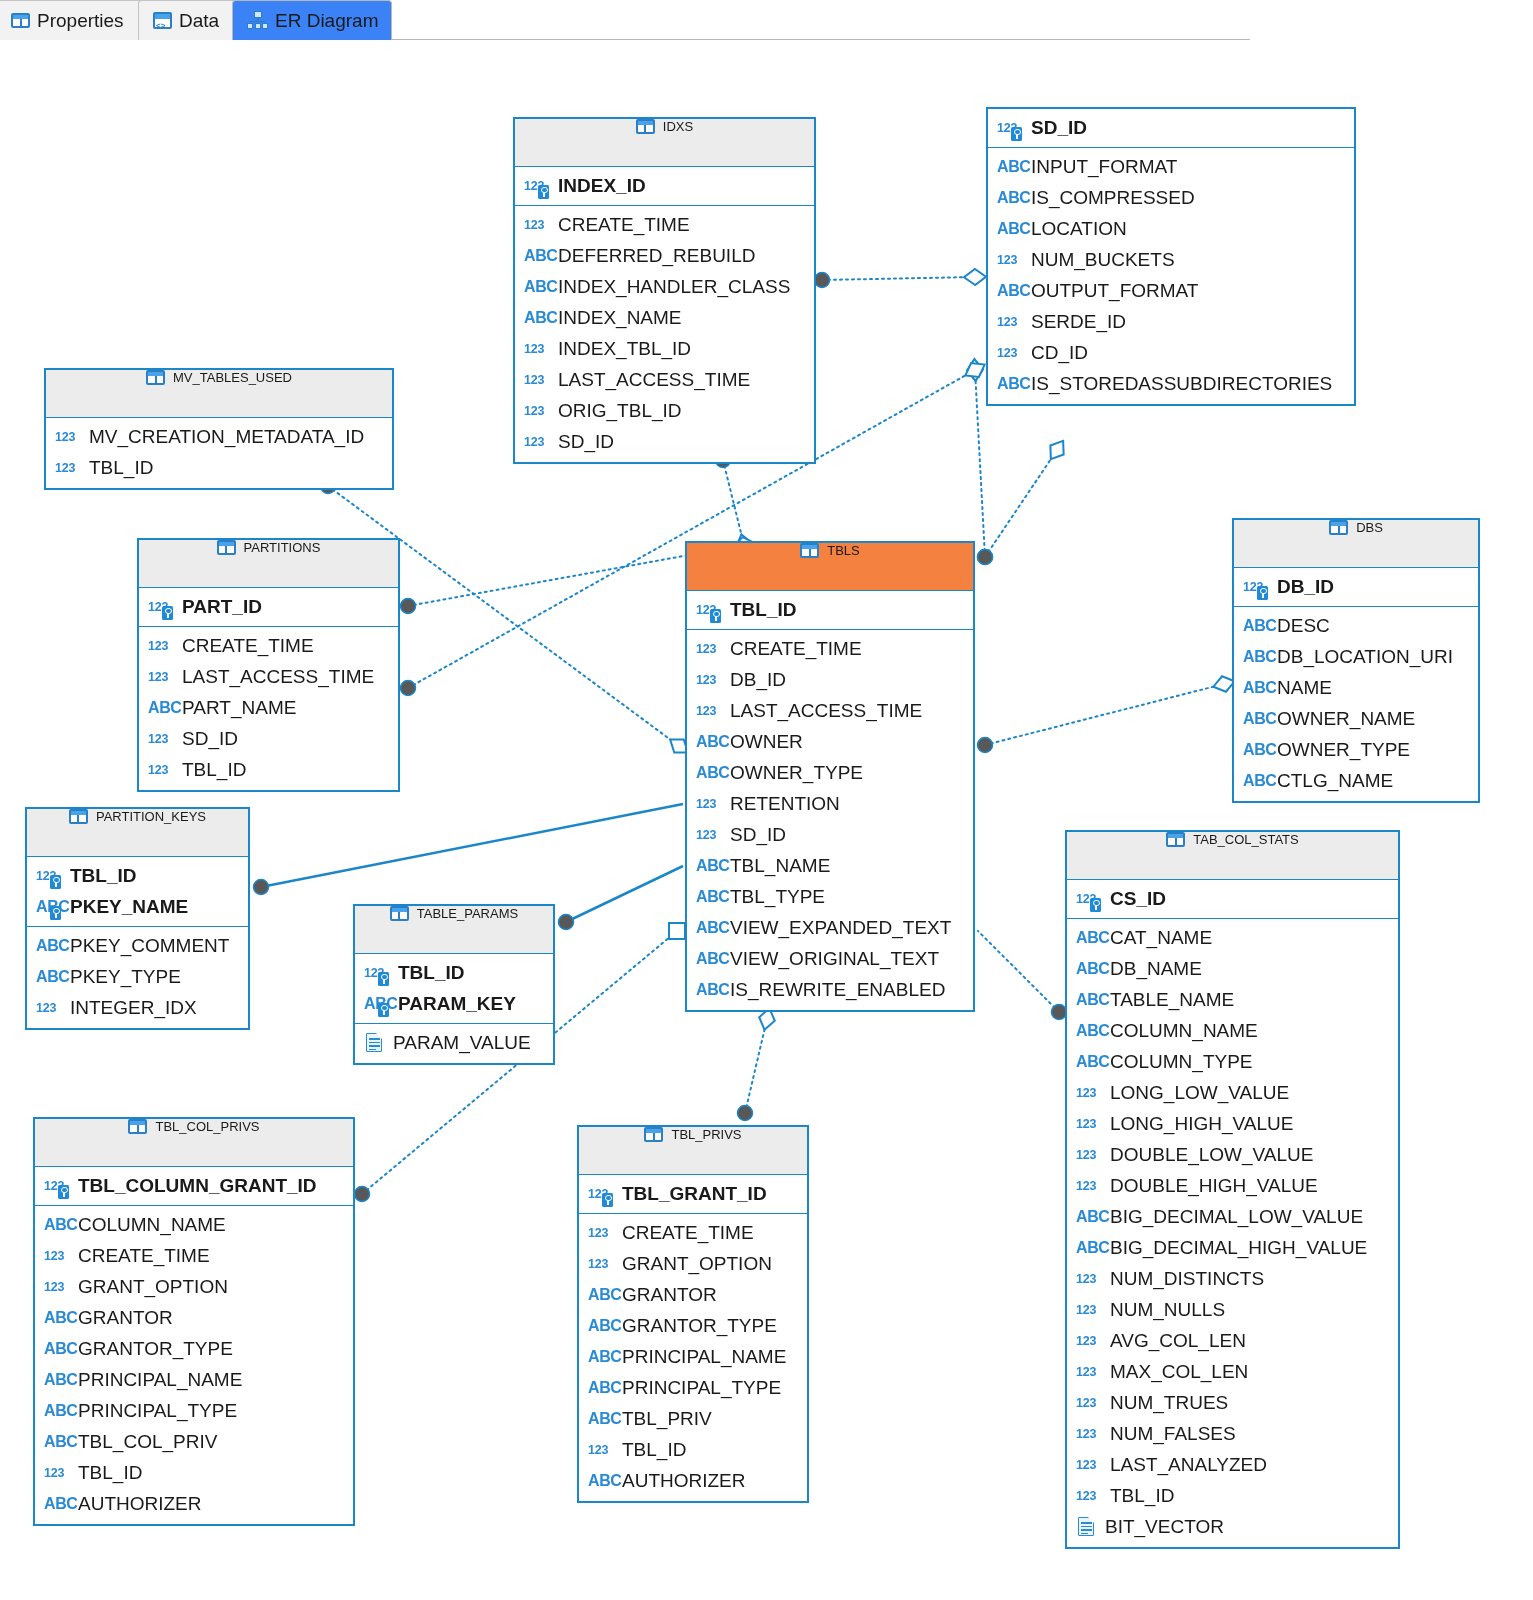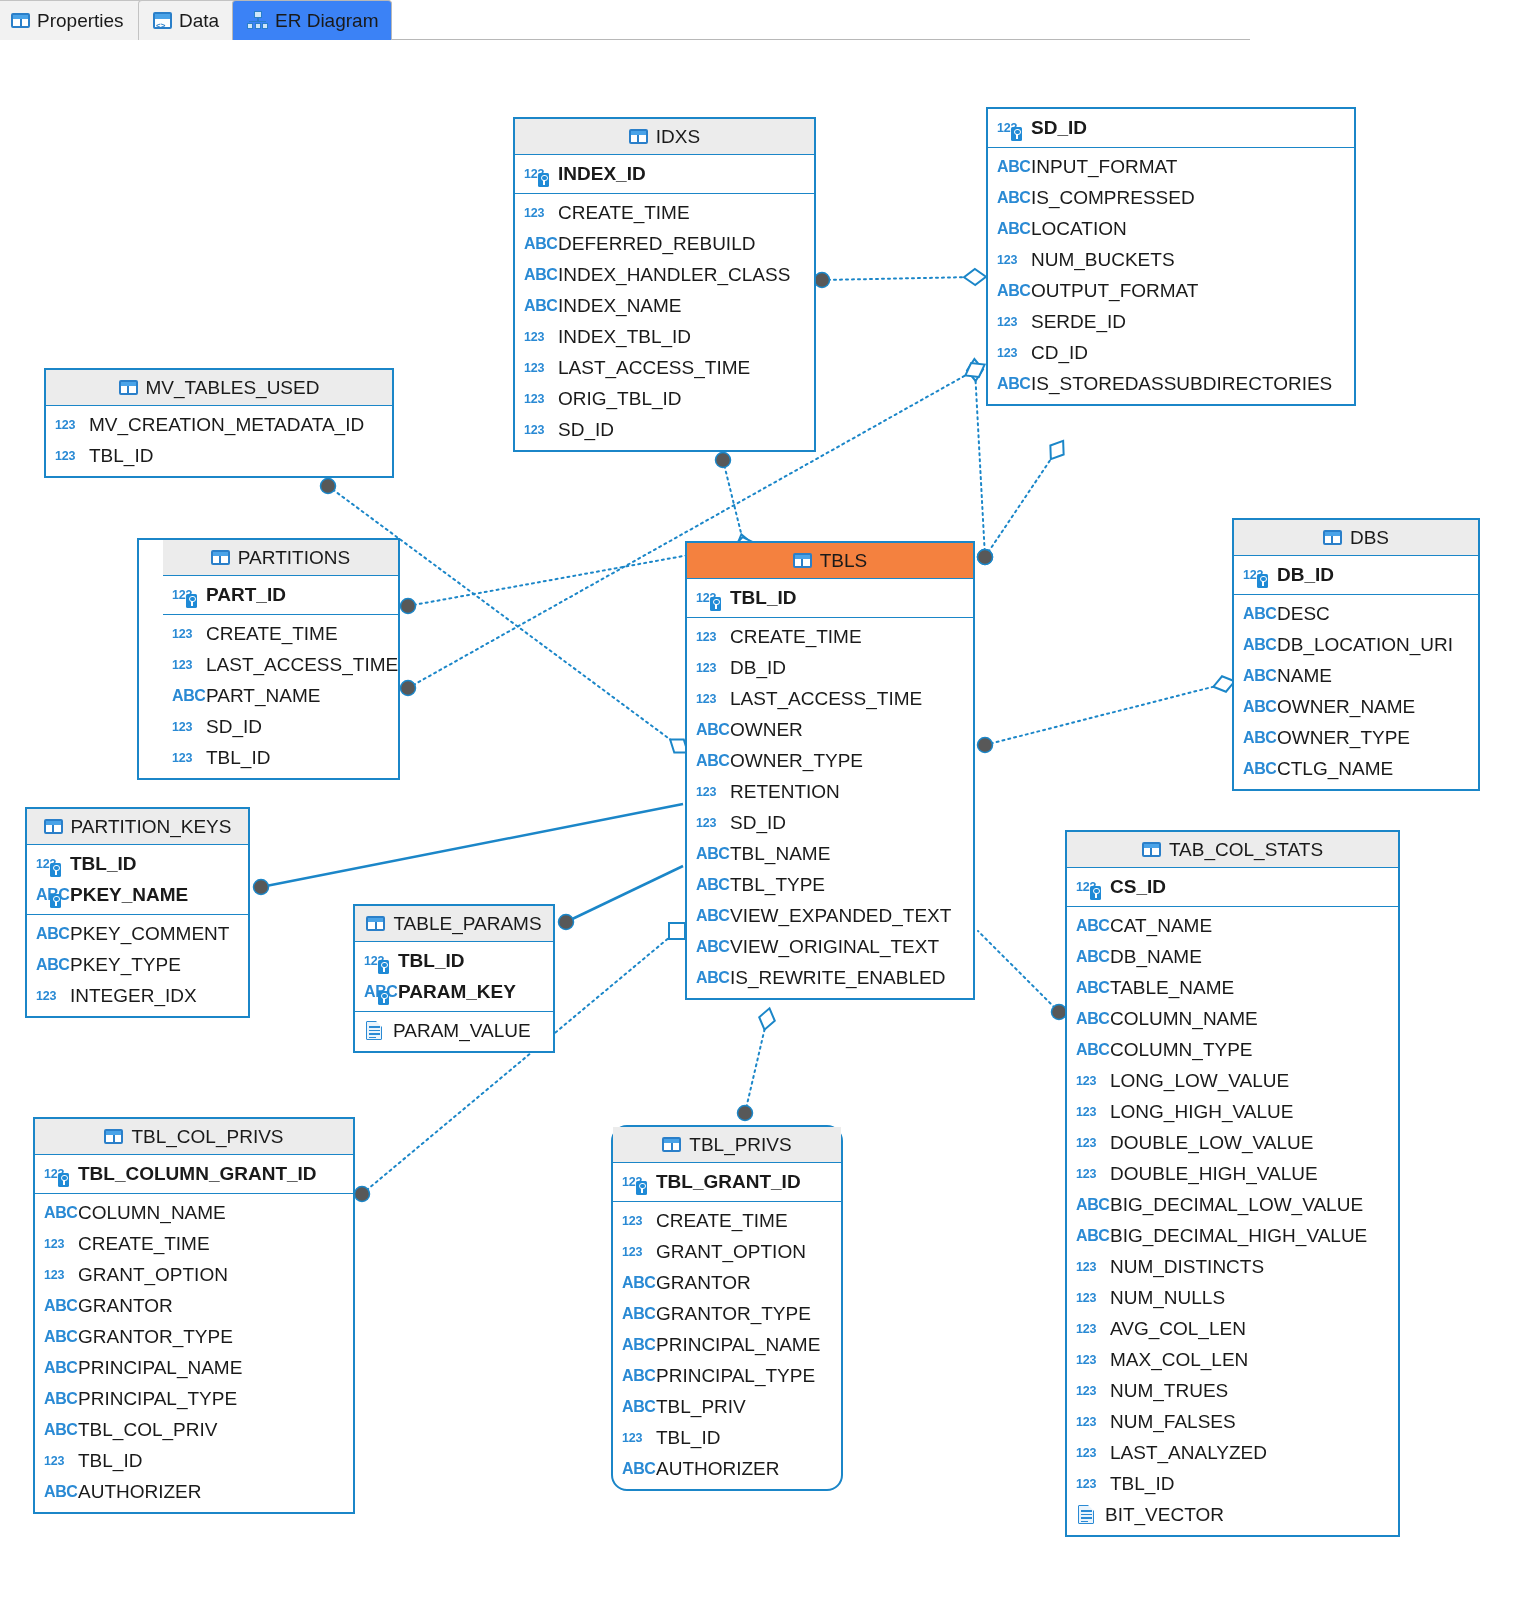--- a/index.html
+++ b/index.html
@@ -119,28 +119,28 @@
   #links { position: absolute; left: 0; top: 0; width: 1533px; height: 1559px; pointer-events: none; }
 
   
   .entity {
     position: absolute;
     background: #ffffff;
     border: 2.5px solid #1b86c8;
     z-index: 3;
   }
   .ent-header {
-    height: 36px;
+    height: 48px;
     background: #ececec;
     border-bottom: 1.5px solid #1b86c8;
     display: flex;
-    align-items: center;
+    align-items: flex-start;
     justify-content: center;
     gap: 8px;
-    font-size: 19px;
+    font-size: 13px;
     color: #1a1a1a;
   }
   .entity.selected > .ent-header {
     background: #f4813f;
   }
   .pk-block {
     border-bottom: 1.5px solid #1b86c8;
     padding: 3px 0 4px 0;
   }
   .col-block { padding: 3px 0 5px 0; }
@@ -414,21 +414,21 @@
           <div class="col">
             <span class="dt">123</span>
             <span>MV_CREATION_METADATA_ID</span>
           </div>
           <div class="col">
             <span class="dt">123</span>
             <span>TBL_ID</span>
           </div>
         </div>
       </div>
-      <div class="entity" style="left: 137px; top: 497px; width: 263px; padding-left: 24px;">
+      <div class="entity" style="left: 137px; top: 497px; width: 263px;">
         <div class="ent-header">
           <span class="icon-grid"></span>
           <span>PARTITIONS</span>
         </div>
         <div class="pk-block">
           <div class="col pk">
             <span class="dt">123<span class="keybadge"></span></span>
             <span>PART_ID</span>
           </div>
         </div>
@@ -762,21 +762,21 @@
           <div class="col">
             <span class="dt">123</span>
             <span>TBL_ID</span>
           </div>
           <div class="col">
             <span class="dt abc">ABC</span>
             <span>AUTHORIZER</span>
           </div>
         </div>
       </div>
-      <div class="entity" style="left: 611px; top: 1084px; width: 232px; border-radius: 16px;">
+      <div class="entity" style="left: 577px; top: 1084px; width: 232px;">
         <div class="ent-header">
           <span class="icon-grid"></span>
           <span>TBL_PRIVS</span>
         </div>
         <div class="pk-block">
           <div class="col pk">
             <span class="dt">123<span class="keybadge"></span></span>
             <span>TBL_GRANT_ID</span>
           </div>
         </div>

